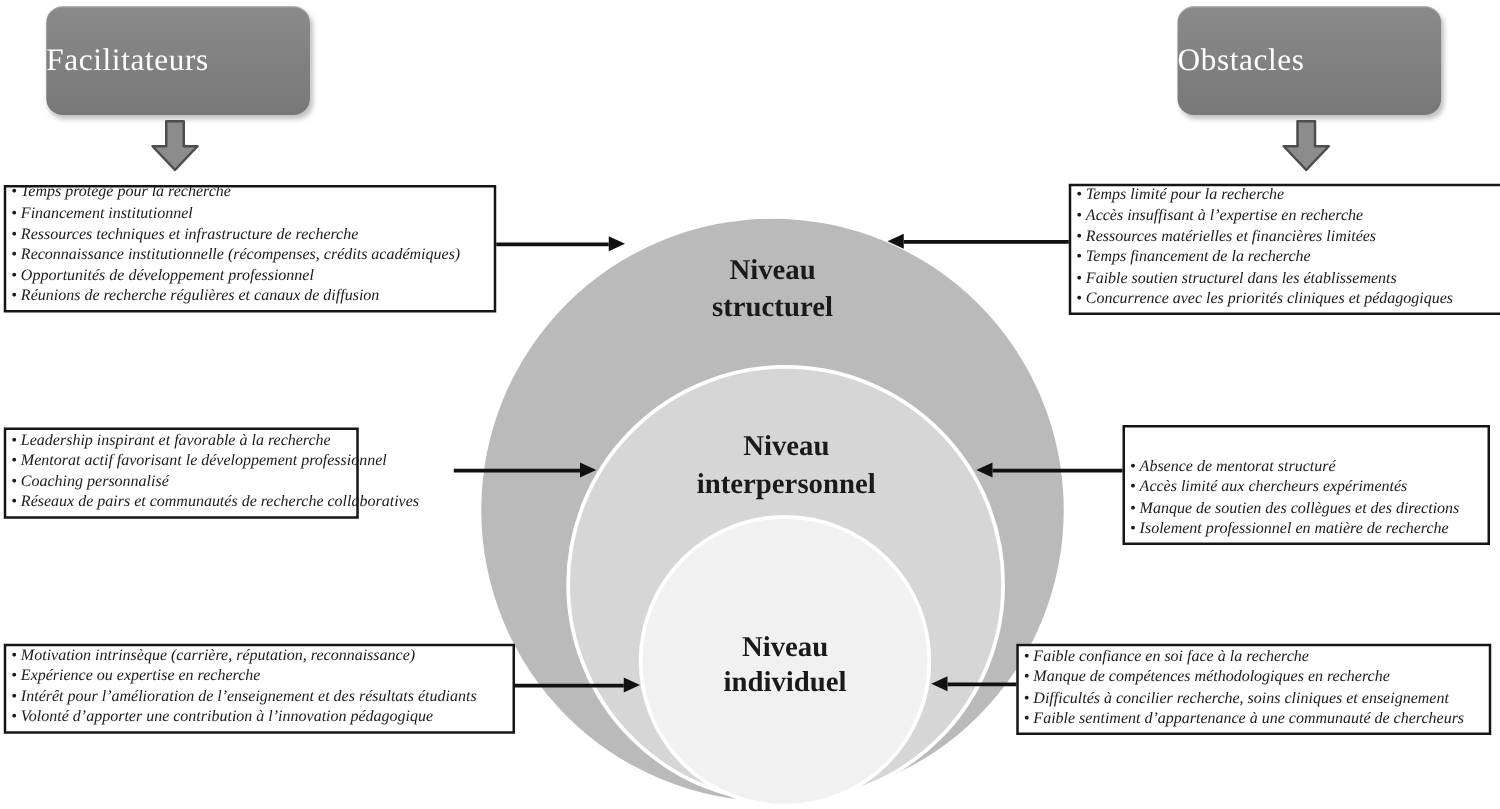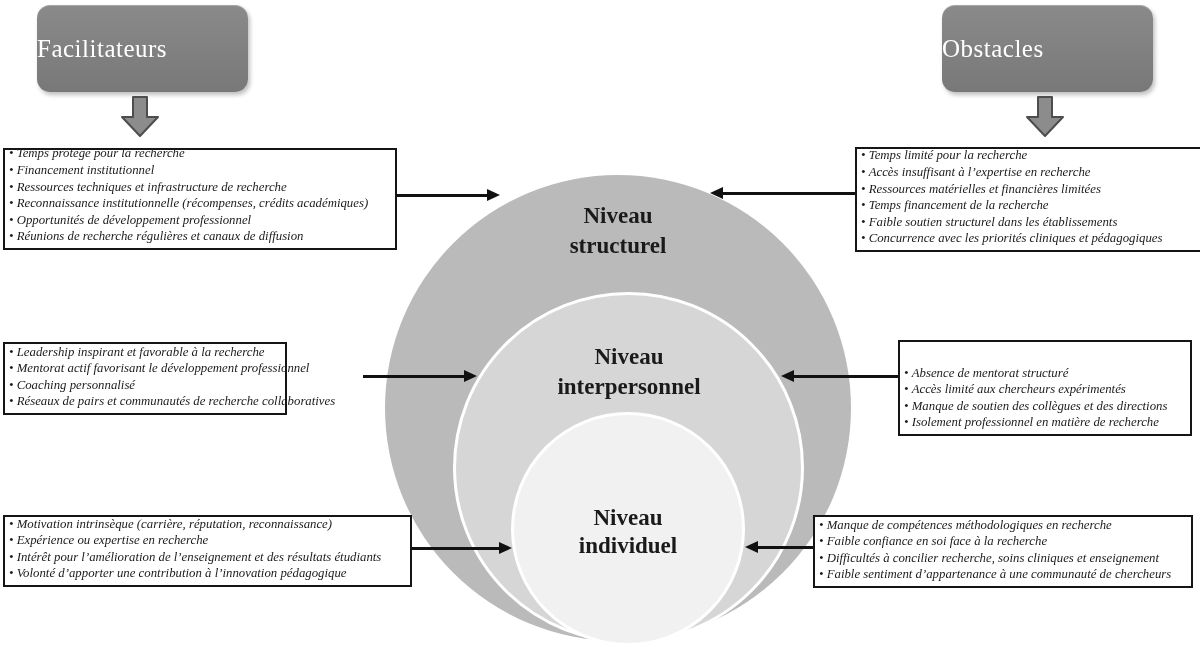--- a/index.html
+++ b/index.html
@@ -163,22 +163,22 @@
     <ul>
       <li>Motivation intrinsèque (carrière, réputation, reconnaissance)</li>
       <li>Expérience ou expertise en recherche</li>
       <li>Intérêt pour l’amélioration de l’enseignement et des résultats étudiants</li>
       <li>Volonté d’apporter une contribution à l’innovation pédagogique</li>
     </ul>
   </div>
 
   <div class="list-box box-obs-ind">
     <ul>
+      <li>Faible confiance en soi face à la recherche</li>
       <li>Manque de compétences méthodologiques en recherche</li>
-      <li>Faible confiance en soi face à la recherche</li>
       <li>Difficultés à concilier recherche, soins cliniques et enseignement</li>
       <li>Faible sentiment d’appartenance à une communauté de chercheurs</li>
     </ul>
   </div>
 
   <div class="connector to-right conn-fac-ctx"></div>
   <div class="connector to-left  conn-obs-ctx"></div>
   <div class="connector to-right conn-fac-int"></div>
   <div class="connector to-left  conn-obs-int"></div>
   <div class="connector to-right conn-fac-ind"></div>

